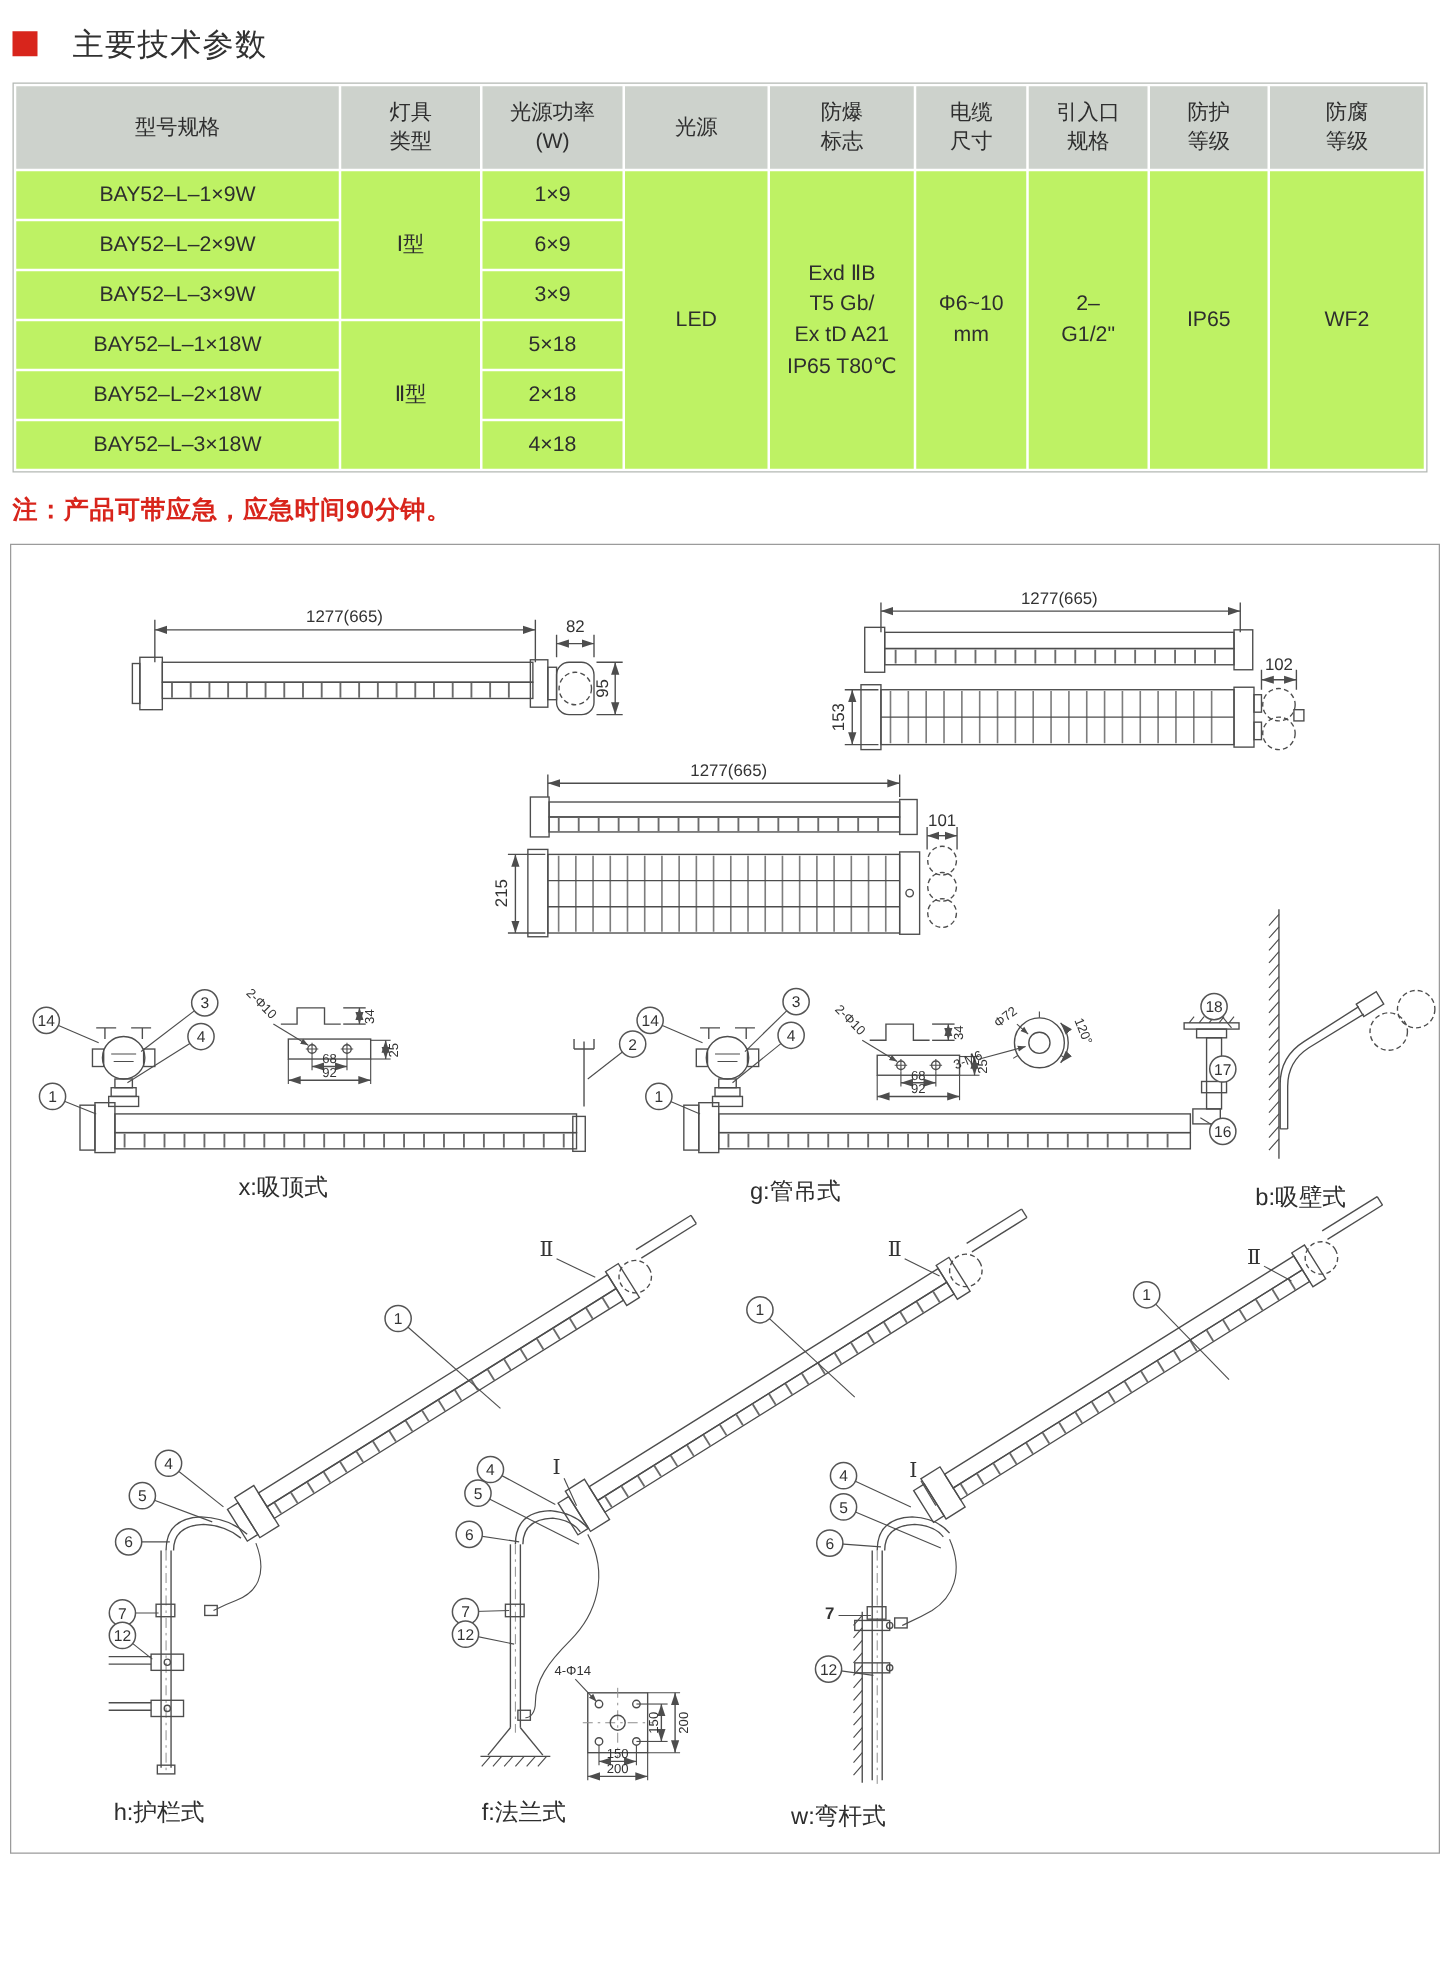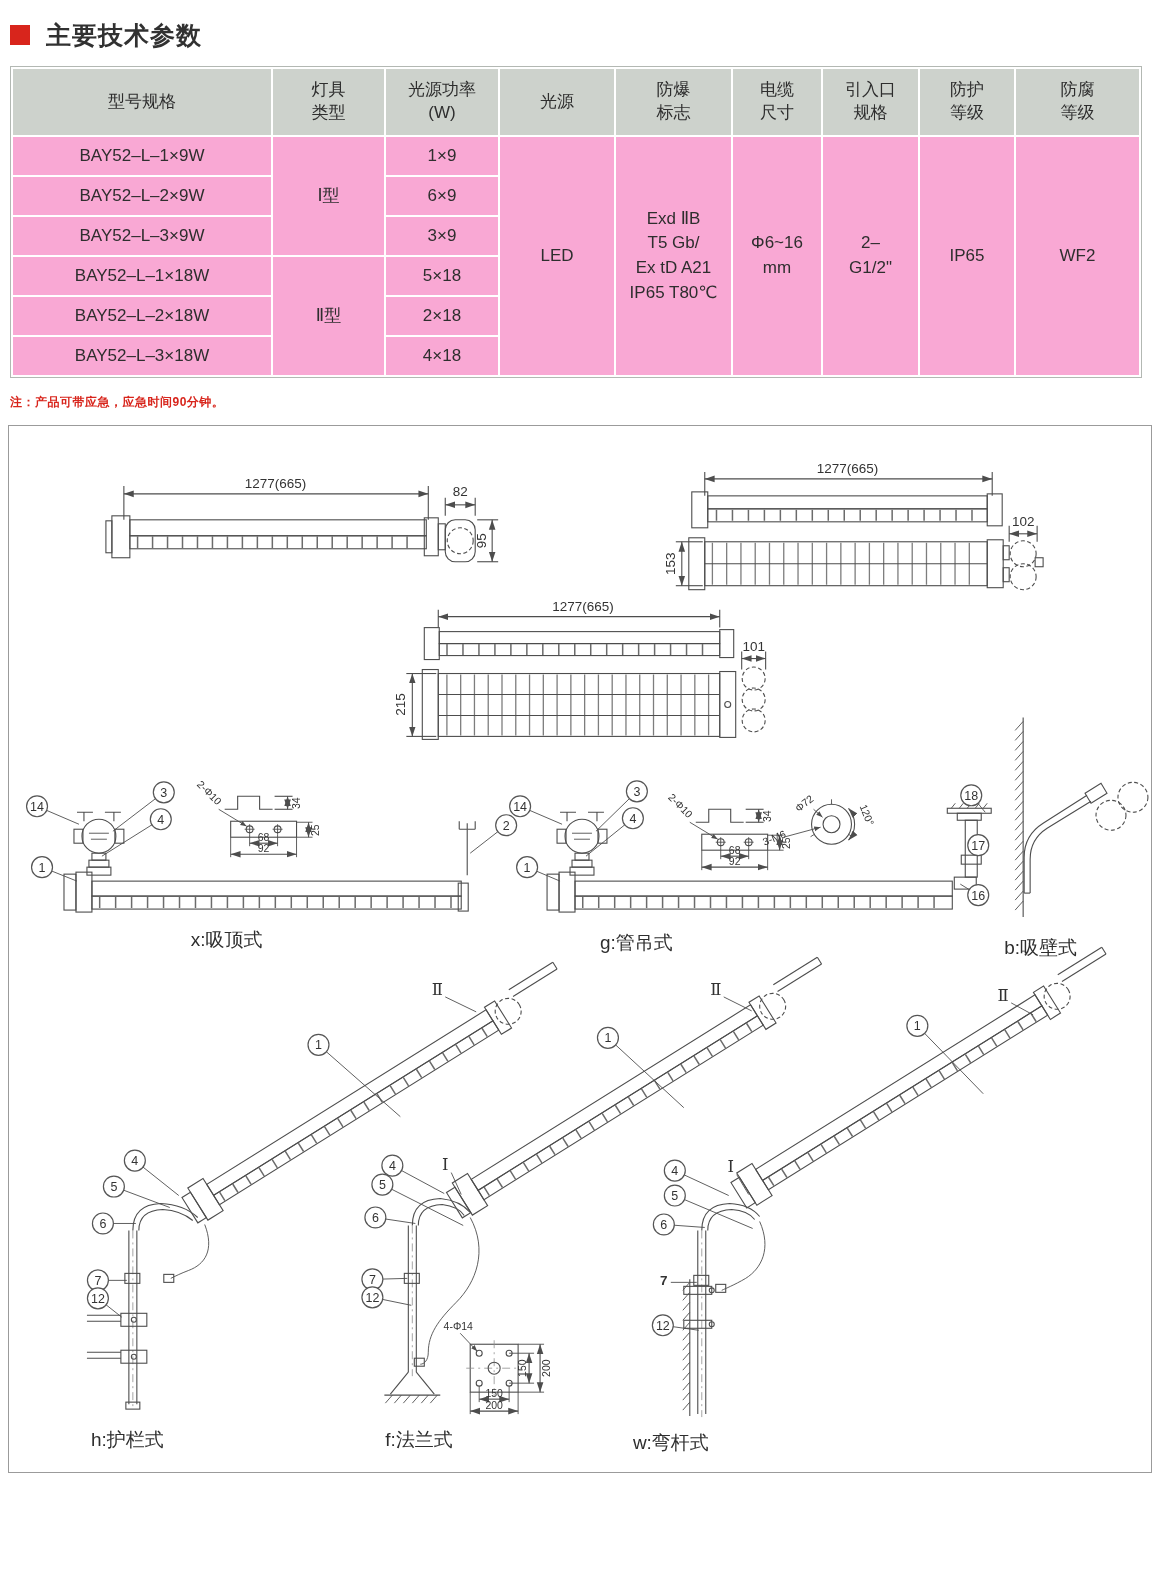--- a/index.html
+++ b/index.html
@@ -3,32 +3,32 @@
 <meta charset="utf-8">
 <style>
   html,body{margin:0;padding:0;}
   body{
     width:1160px;height:1569px;background:#fff;position:relative;
     font-family:"Liberation Sans","DejaVu Sans",sans-serif;color:#333;
   }
   .page{padding:18px 0 0 0;}
   .sec{display:flex;align-items:center;margin:0 0 0 10px;height:34px;}
   .red-sq{width:20px;height:20px;background:#d8251c;margin-right:12px;flex:0 0 auto;}
-  .sec h2{font-size:25px;font-weight:bold;color:#313131;margin:4px;letter-spacing:1px;}
+  .sec h2{font-size:25px;font-weight:normal;color:#313131;margin:16px;letter-spacing:1px;}
   .tblwrap{margin:14px 0 0 10px;width:1132px;border:1px solid #b3b8b3;box-sizing:border-box;background:#fff;}
   table.spec{border-collapse:separate;border-spacing:2px;width:100%;table-layout:fixed;}
   table.spec th{
     background:#cdd2cc;font-weight:normal;font-size:17px;color:#2e2e2e;
     height:66px;text-align:center;vertical-align:middle;white-space:pre-line;line-height:1.35;padding:0 2px;
   }
   table.spec td{
-    background:#f9a8d4;font-size:17px;color:#2e2e2e;height:38px;
+    background:#bef264;font-size:17px;color:#2e2e2e;height:38px;
     text-align:center;vertical-align:middle;white-space:pre-line;line-height:1.45;padding:0 2px;
   }
-  .note{margin:16px 0 0 10px;color:#d8251c;font-size:12px;font-weight:bold;letter-spacing:.5px;}
+  .note{margin:16px 0 0 10px;color:#d8251c;font-size:20px;font-weight:bold;letter-spacing:.5px;}
   .sec2{margin-top:30px;}
   .drawbox{margin:14px 0 0 8px;width:1142px;height:1046px;border:1px solid #9b9b9b;box-sizing:content-box;background:#fff;position:relative;}
   
   .dwg *{fill:none;stroke:#4d4d4d;stroke-width:1.1;}
   .dwg text{fill:#333;stroke:none;font-family:"Liberation Sans","DejaVu Sans",sans-serif;}
   .dwg .tk{stroke:#6b6b6b;stroke-width:12;stroke-dasharray:1.5 13.5;}
   .dwg .tk11{stroke:#6b6b6b;stroke-width:11;stroke-dasharray:1.5 14.5;}
   .dwg .tk10{stroke:#6b6b6b;stroke-width:10;stroke-dasharray:1.5 14;}
   .dwg .gv42{stroke:#7d7d7d;stroke-width:42;stroke-dasharray:1.3 13;}
   .dwg .gv61{stroke:#7d7d7d;stroke-width:61;stroke-dasharray:1.3 12.5;}
@@ -88,21 +88,21 @@
       <tbody>
         <tr>
           <td>BAY52–L–1×9W</td>
           <td rowspan="3">Ⅰ型</td>
           <td>1×9</td>
           <td rowspan="6">LED</td>
           <td rowspan="6">Exd ⅡB
 T5 Gb/
 Ex tD A21
 IP65 T80℃</td>
-          <td rowspan="6">Φ6~16
+          <td rowspan="6">Φ6~10
 mm</td>
           <td rowspan="6">2–
 G1/2"</td>
           <td rowspan="6">IP65</td>
           <td rowspan="6">WF2</td>
         </tr>
         <tr>
           <td>BAY52–L–2×9W</td>
           <td>6×9</td>
         </tr>

